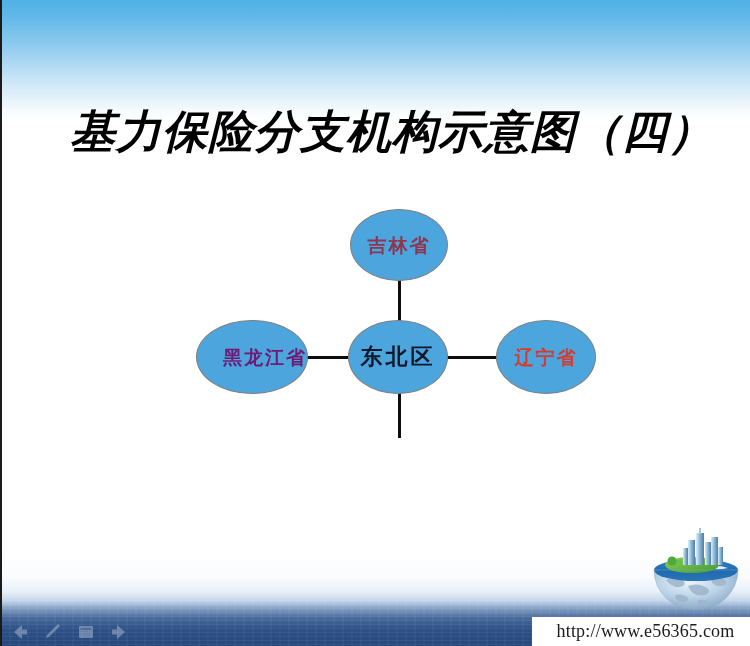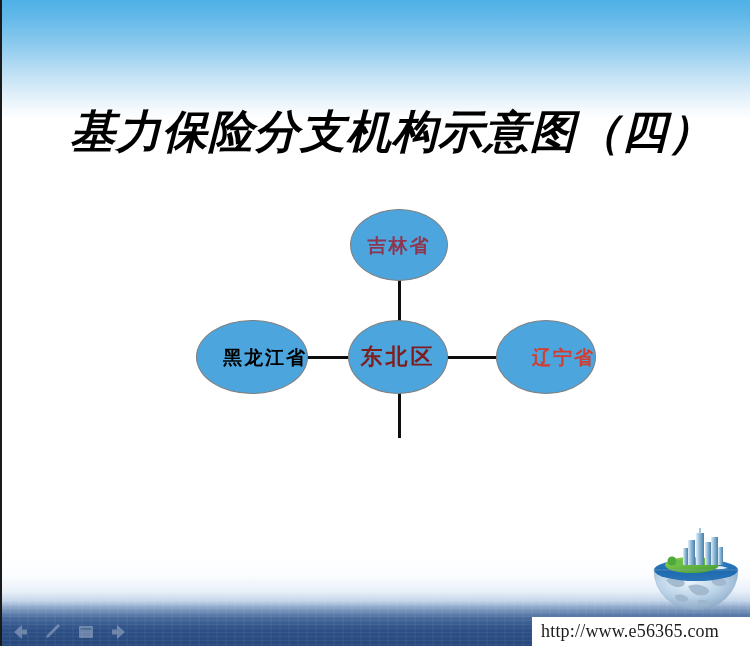--- a/index.html
+++ b/index.html
@@ -153,20 +153,21 @@
   
   #url-band {
     position: absolute;
     left: 532px;
     top: 617px;
     width: 218px;
     height: 29px;
     background: #ffffff;
     display: flex;
     align-items: center;
+    justify-content: center;
   }
   #url-text {
     font-family: "Liberation Serif", "DejaVu Serif", serif;
     font-size: 18px;
     color: #1b1b1b;
     padding-left: 9px;
     letter-spacing: 0.2px;
     white-space: nowrap;
   }
 
@@ -205,28 +206,28 @@
     <div class="connector conn-v" style="left:398px; top:278px; height:48px;"></div>
     <div class="connector conn-v" style="left:398px; top:388px; height:50px;"></div>
     <div class="connector conn-h" style="left:302px; top:356px; width:52px;"></div>
     <div class="connector conn-h" style="left:444px; top:356px; width:54px;"></div>
 
     <div class="node" style="left:350px; top:209px; width:98px; height:72px;">
       <span class="node-label" style="color:#8e3550;">吉林省</span>
     </div>
 
     <div class="node" style="left:196px; top:320px; width:112px; height:74px;">
-      <span class="node-label" style="color:#000000;margin-left:26px;">黑龙江省</span>
+      <span class="node-label" style="color:#701a75;margin-left:26px;">黑龙江省</span>
     </div>
 
     <div class="node" style="left:348px; top:320px; width:100px; height:74px;">
-      <span class="node-label big" style="color:#7f1d1d;">东北区</span>
+      <span class="node-label big" style="color:#0f172a;">东北区</span>
     </div>
 
-    <div class="node" style="left:496px; top:320px; width:100px; height:74px;justify-content:flex-end;">
+    <div class="node" style="left:496px; top:320px; width:100px; height:74px;">
       <span class="node-label" style="color:#d63b2f;">辽宁省</span>
     </div>
 
 
   </div>
 
   <svg id="globe" viewBox="0 0 96 90">
     <defs>
       <radialGradient id="oceanG" cx="42%" cy="30%" r="78%">
         <stop offset="0%" stop-color="#e9f3fb"></stop>

